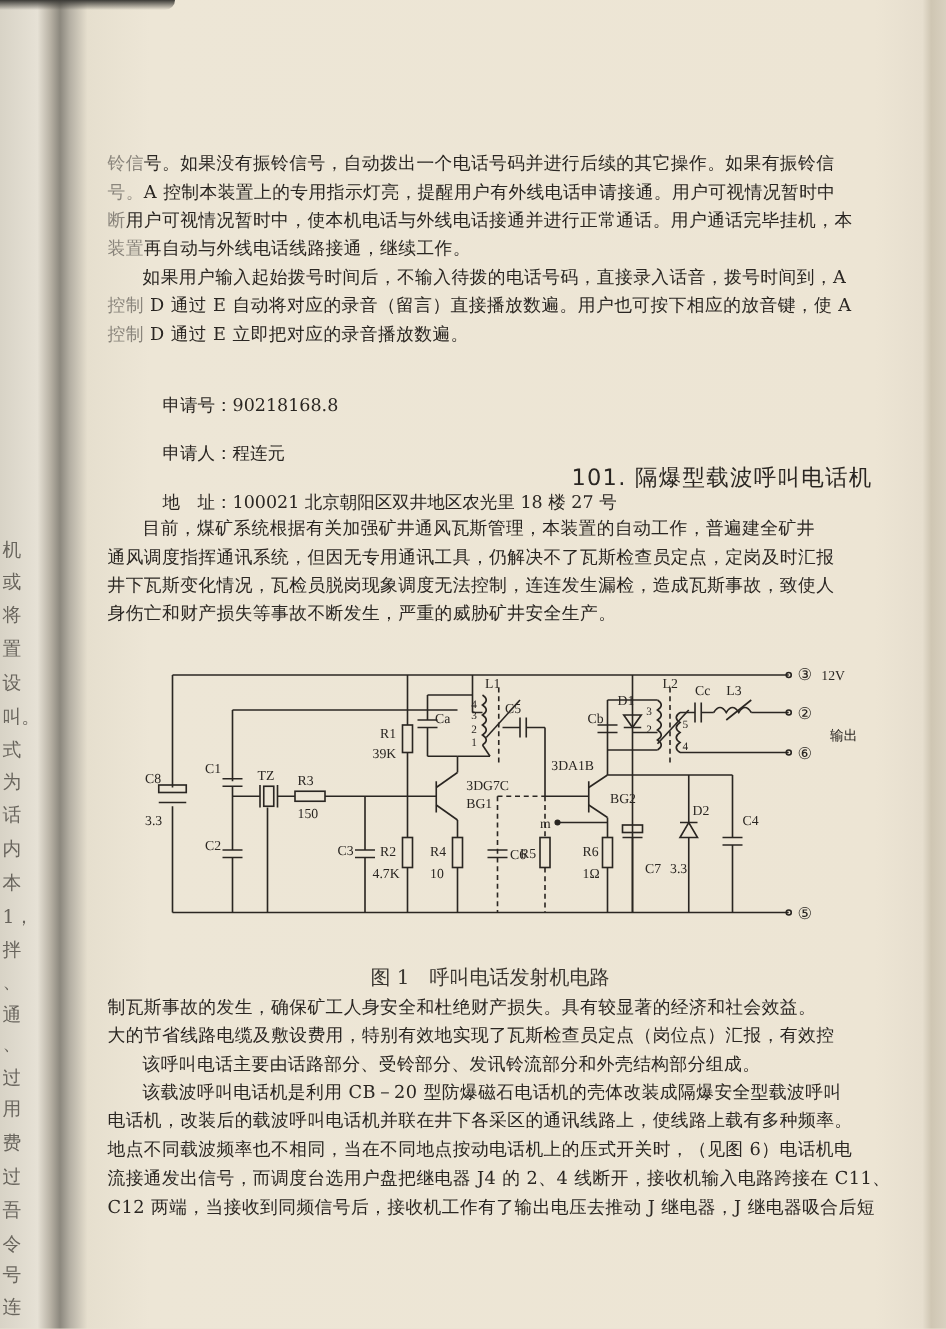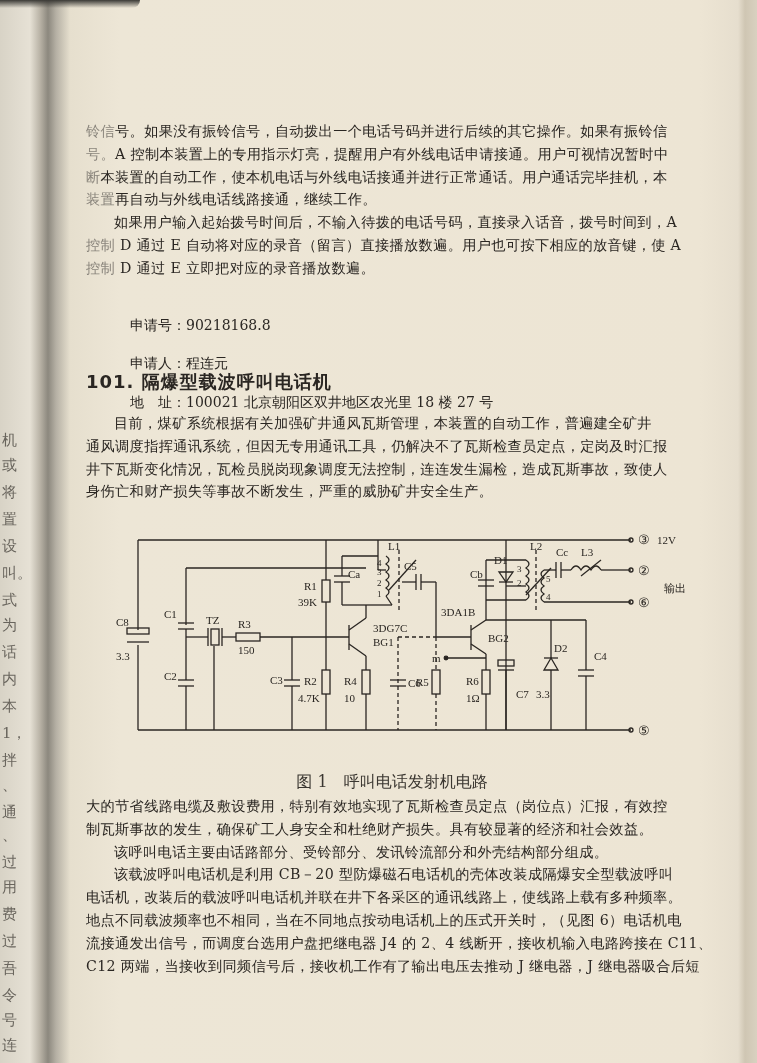--- a/index.html
+++ b/index.html
@@ -26,22 +26,22 @@
   .content { position: absolute; left: 86px; top: 120px; width: 612px; }
   p.line {
     margin: 0; font-size: 14.2px; line-height: 22.8px; height: 22.8px;
     white-space: nowrap; letter-spacing: 0.35px; text-align: justify;
   }
   .indent { padding-left: 28px; }
   .faint { color: #8a857c; }
   .meta { margin: 16px; font-size: 14px; line-height: 22.5px; padding-left: 28px; white-space: nowrap; }
   .section-title {
     position: absolute; left: 0; width: 612px; top: 250px;
-    text-align: left; font-family: "DejaVu Sans", "Liberation Sans", sans-serif;
-    font-weight: bold; font-size: 18px; letter-spacing: 1px;
+    text-align: right; font-family: "DejaVu Sans", "Liberation Sans", sans-serif;
+    font-weight: normal; font-size: 18px; letter-spacing: 1px;
   }
   .block2 { position: absolute; top: 292px; left: 0; width: 612px; }
   .circuit { position: absolute; left: 86px; top: 520px; width: 612px; height: 250px; }
   .caption {
     position: absolute; left: 86px; top: 772px; width: 612px;
     text-align: center; font-size: 16px; color: #3a3630;
   }
   .block3 { position: absolute; top: 675px; left: 0; width: 612px; }
   svg text { font-family: "Liberation Serif", "DejaVu Serif", serif; fill: #2a2622; }
 </style>
@@ -76,21 +76,21 @@
       <span style="top: 981px;">令</span>
       <span style="top: 1006px;">号</span>
       <span style="top: 1031px;">连</span>
     </div>
 
   <div class="content">
 
     <div>
       <p class="line"><span class="faint">铃信</span><span>号。如果没有振铃信号，自动拨出一个电话号码并进行后续的其它操作。如果有振铃信</span></p>
       <p class="line"><span class="faint">号。</span><span>A 控制本装置上的专用指示灯亮，提醒用户有外线电话申请接通。用户可视情况暂时中</span></p>
-      <p class="line"><span class="faint">断</span><span>本装置的自动工作，使本机电话与外线电话接通并进行正常通话。用户通话完毕挂机，本</span></p>
+      <p class="line"><span class="faint">断</span><span>用户可视情况暂时中，使本机电话与外线电话接通并进行正常通话。用户通话完毕挂机，本</span></p>
       <p class="line"><span class="faint">装置</span><span>再自动与外线电话线路接通，继续工作。</span></p>
       <p class="line indent"><span>如果用户输入起始拨号时间后，不输入待拨的电话号码，直接录入话音，拨号时间到，A</span></p>
       <p class="line"><span class="faint">控制</span><span> D 通过 E 自动将对应的录音（留言）直接播放数遍。用户也可按下相应的放音键，使 A</span></p>
       <p class="line"><span class="faint">控制</span><span> D 通过 E 立即把对应的录音播放数遍。</span></p>
     </div>
 
     <div style="height:18px"></div>
     <div>
       <p class="meta">申请号：90218168.8</p>
       <p class="meta">申请人：程连元</p>
@@ -100,22 +100,22 @@
     <div class="section-title">101. 隔爆型载波呼叫电话机</div>
 
     <div class="block2">
       <p class="line indent">目前，煤矿系统根据有关加强矿井通风瓦斯管理，本装置的自动工作，普遍建全矿井</p>
       <p class="line">通风调度指挥通讯系统，但因无专用通讯工具，仍解决不了瓦斯检查员定点，定岗及时汇报</p>
       <p class="line">井下瓦斯变化情况，瓦检员脱岗现象调度无法控制，连连发生漏检，造成瓦斯事故，致使人</p>
       <p class="line">身伤亡和财产损失等事故不断发生，严重的威胁矿井安全生产。</p>
     </div>
 
     <div class="block3">
+      <p class="line">制瓦斯事故的发生，确保矿工人身安全和杜绝财产损失。具有较显著的经济和社会效益。</p>
       <p class="line">大的节省线路电缆及敷设费用，特别有效地实现了瓦斯检查员定点（岗位点）汇报，有效控</p>
-      <p class="line">制瓦斯事故的发生，确保矿工人身安全和杜绝财产损失。具有较显著的经济和社会效益。</p>
       <p class="line indent">该呼叫电话主要由话路部分、受铃部分、发讯铃流部分和外壳结构部分组成。</p>
       <p class="line indent">该载波呼叫电话机是利用 CB－20 型防爆磁石电话机的壳体改装成隔爆安全型载波呼叫</p>
       <p class="line">电话机，改装后的载波呼叫电话机并联在井下各采区的通讯线路上，使线路上载有多种频率。</p>
       <p class="line">地点不同载波频率也不相同，当在不同地点按动电话机上的压式开关时，（见图 6）电话机电</p>
       <p class="line">流接通发出信号，而调度台选用户盘把继电器 J4 的 2、4 线断开，接收机输入电路跨接在 C11、</p>
       <p class="line">C12 两端，当接收到同频信号后，接收机工作有了输出电压去推动 J 继电器，J 继电器吸合后短</p>
 
     </div>
   </div>
 

